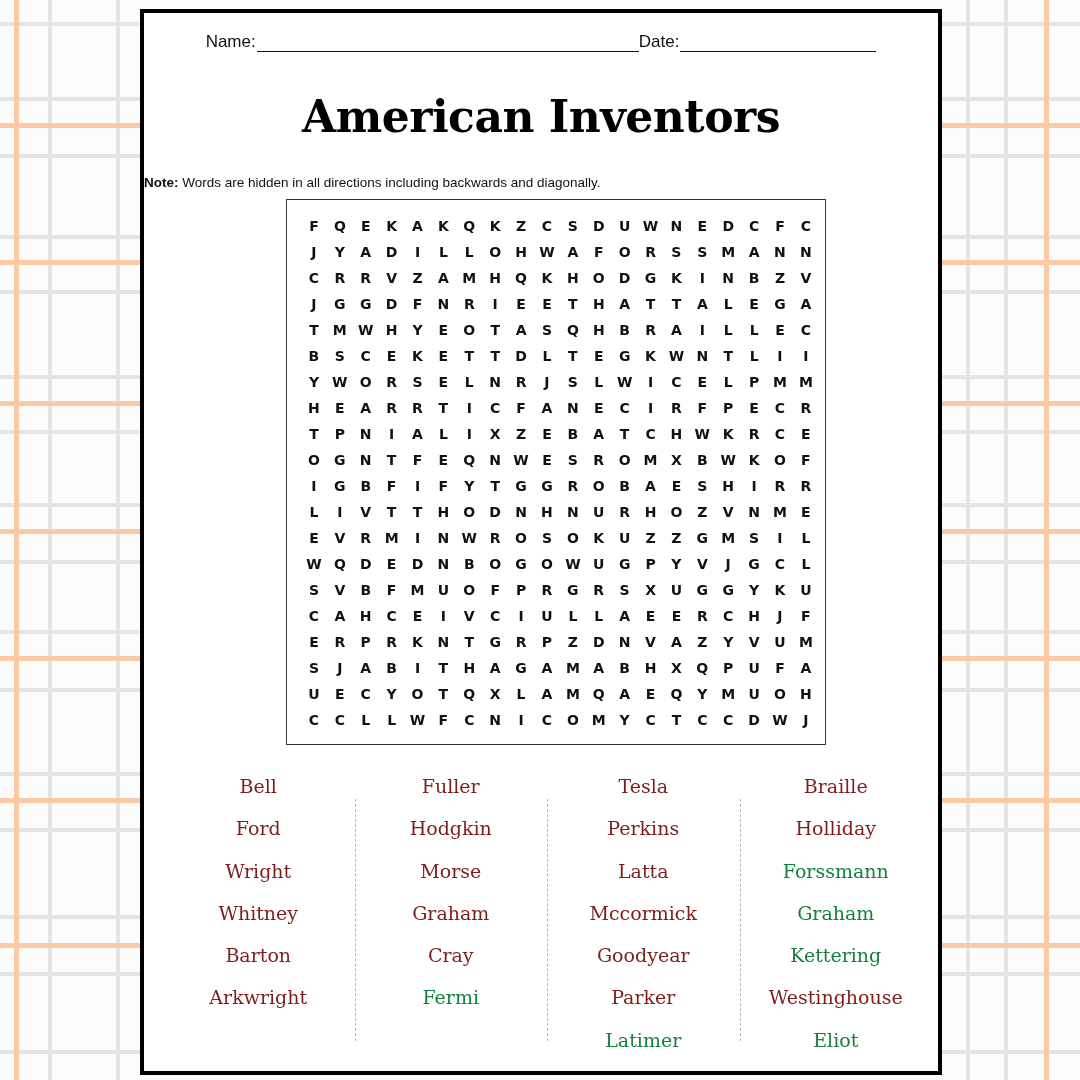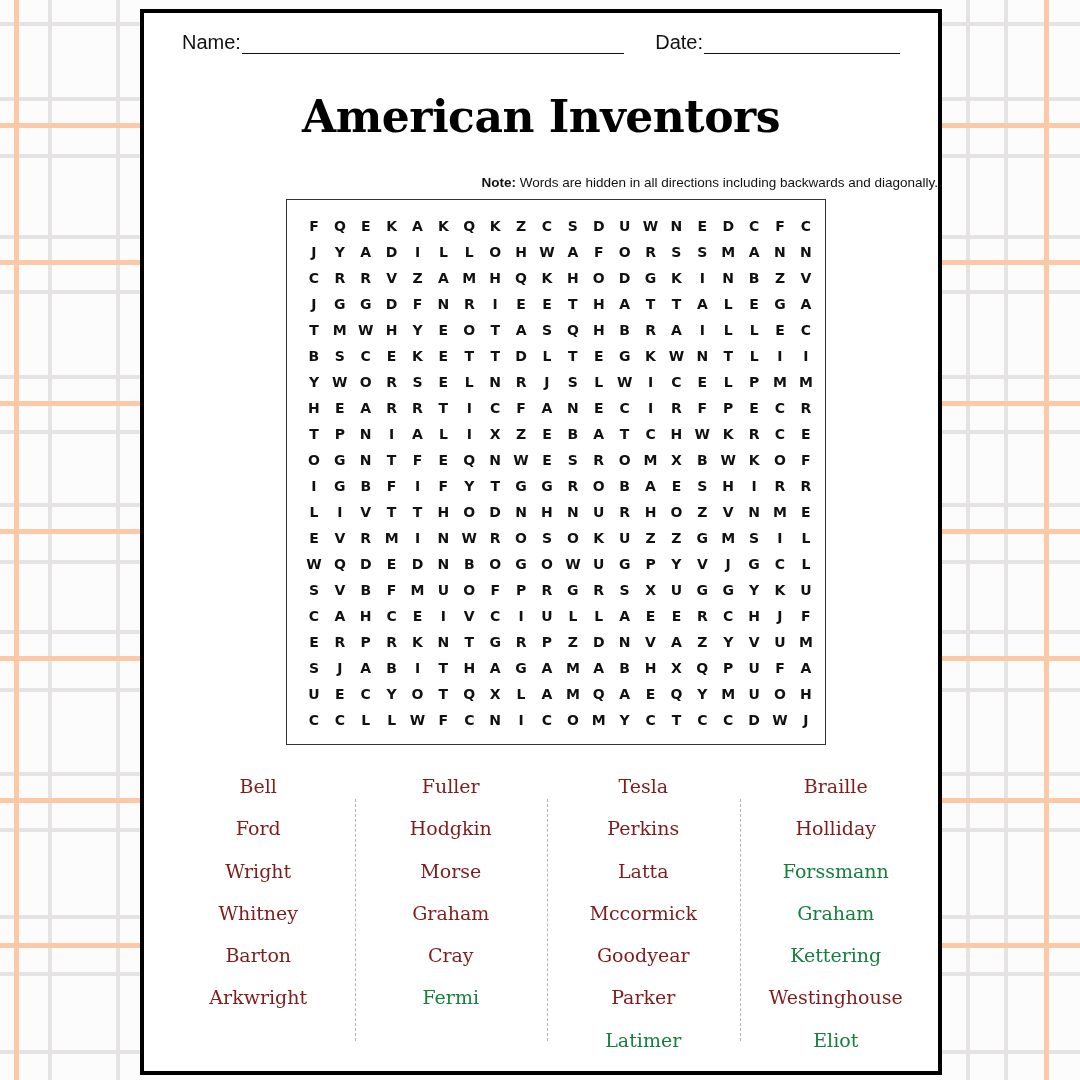--- a/index.html
+++ b/index.html
@@ -15,32 +15,32 @@
   .bg-line.gray { background: #e6e3e5; }
   .bg-line.gray.v { width: 4px; }
   .bg-line.gray.h { height: 4px; }
 
   .page {
     position: absolute; left: 140px; top: 9px; width: 794px; height: 1058px;
     background: #ffffff; border: 4px solid #000; box-sizing: content-box;
   }
   .header-row {
     position: absolute; top: 18px; left: 38px; right: 38px;
-    font-family: "Liberation Sans", sans-serif; font-size: 20px; color: #111;
-    display: flex; justify-content: space-between;
+    font-family: "Liberation Sans", sans-serif; font-size: 17px; color: #111;
+    display: flex; justify-content: center;
   }
   .field { display: flex; align-items: flex-end; }
   .field .blank { display: inline-block; border-bottom: 1.5px solid #111; height: 20px; margin-left: 1px; }
   .title {
     position: absolute; top: 78px; left: 0; right: 0; text-align: center;
     font-family: "DejaVu Serif", "Liberation Serif", serif; font-weight: bold;
     font-size: 44px; color: #000; letter-spacing: -0.5px;
   }
   .note {
-    position: absolute; top: 162px; left: 0; right: 0; text-align: right;
+    position: absolute; top: 162px; left: 0; right: 0; text-align: left;
     font-size: 13.5px; color: #111;
   }
   .note b { font-weight: bold; }
   .grid-box {
     position: absolute; left: 142px; top: 186px; width: 540px; height: 546px;
     border: 1.5px solid #333; box-sizing: border-box;
   }
   .grid {
     position: absolute; left: 14px; top: 13px;
     display: grid; grid-template-columns: repeat(20, 25.9px); grid-auto-rows: 26px;

